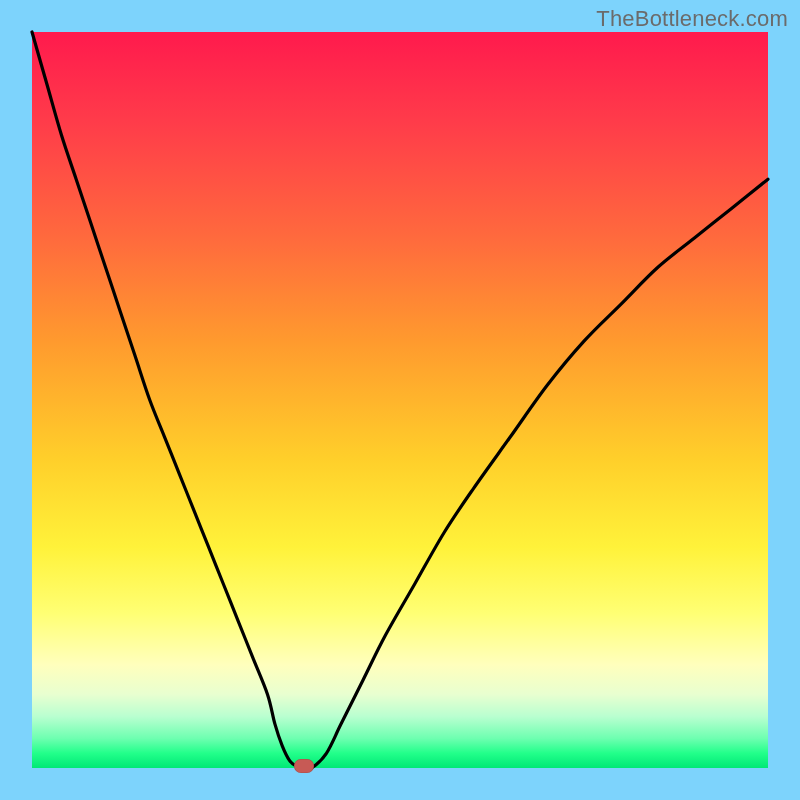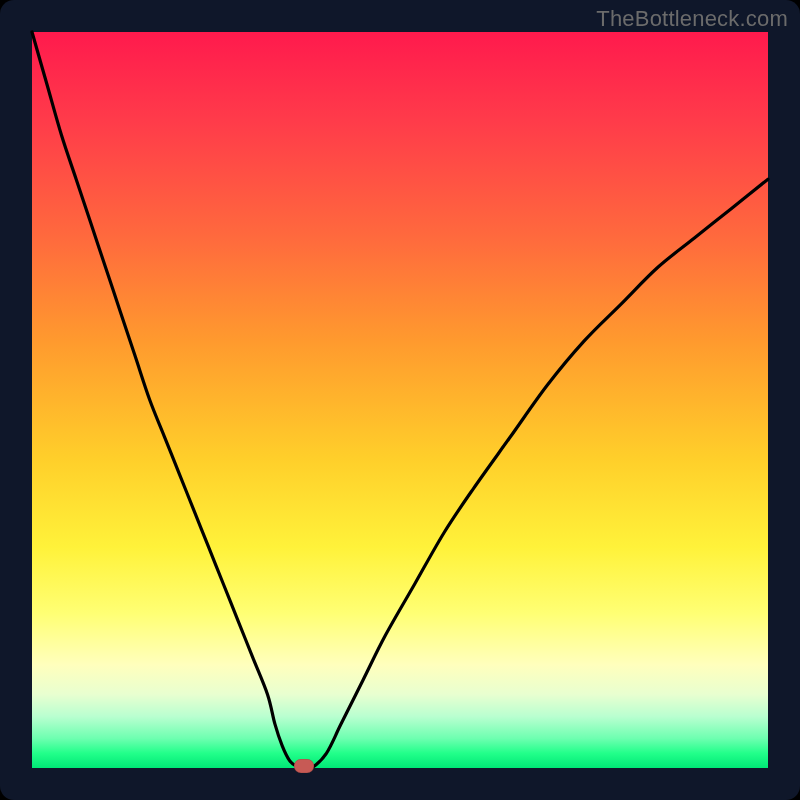--- a/index.html
+++ b/index.html
@@ -10,22 +10,21 @@
     background: #000;
     overflow: hidden;
     font-family: Arial, Helvetica, sans-serif;
   }
   .frame {
     position: absolute;
     left: 0;
     top: 0;
     width: 800px;
     height: 800px;
-    background: #0f172a;
-    border-radius: 14px;
+    background: #7dd3fc;
   }
   .plot {
     position: absolute;
     left: 32px;
     top: 32px;
     width: 736px;
     height: 736px;
     background: linear-gradient(to bottom,
       #ff1a4d 0%,
       #ff3b4a 12%,

